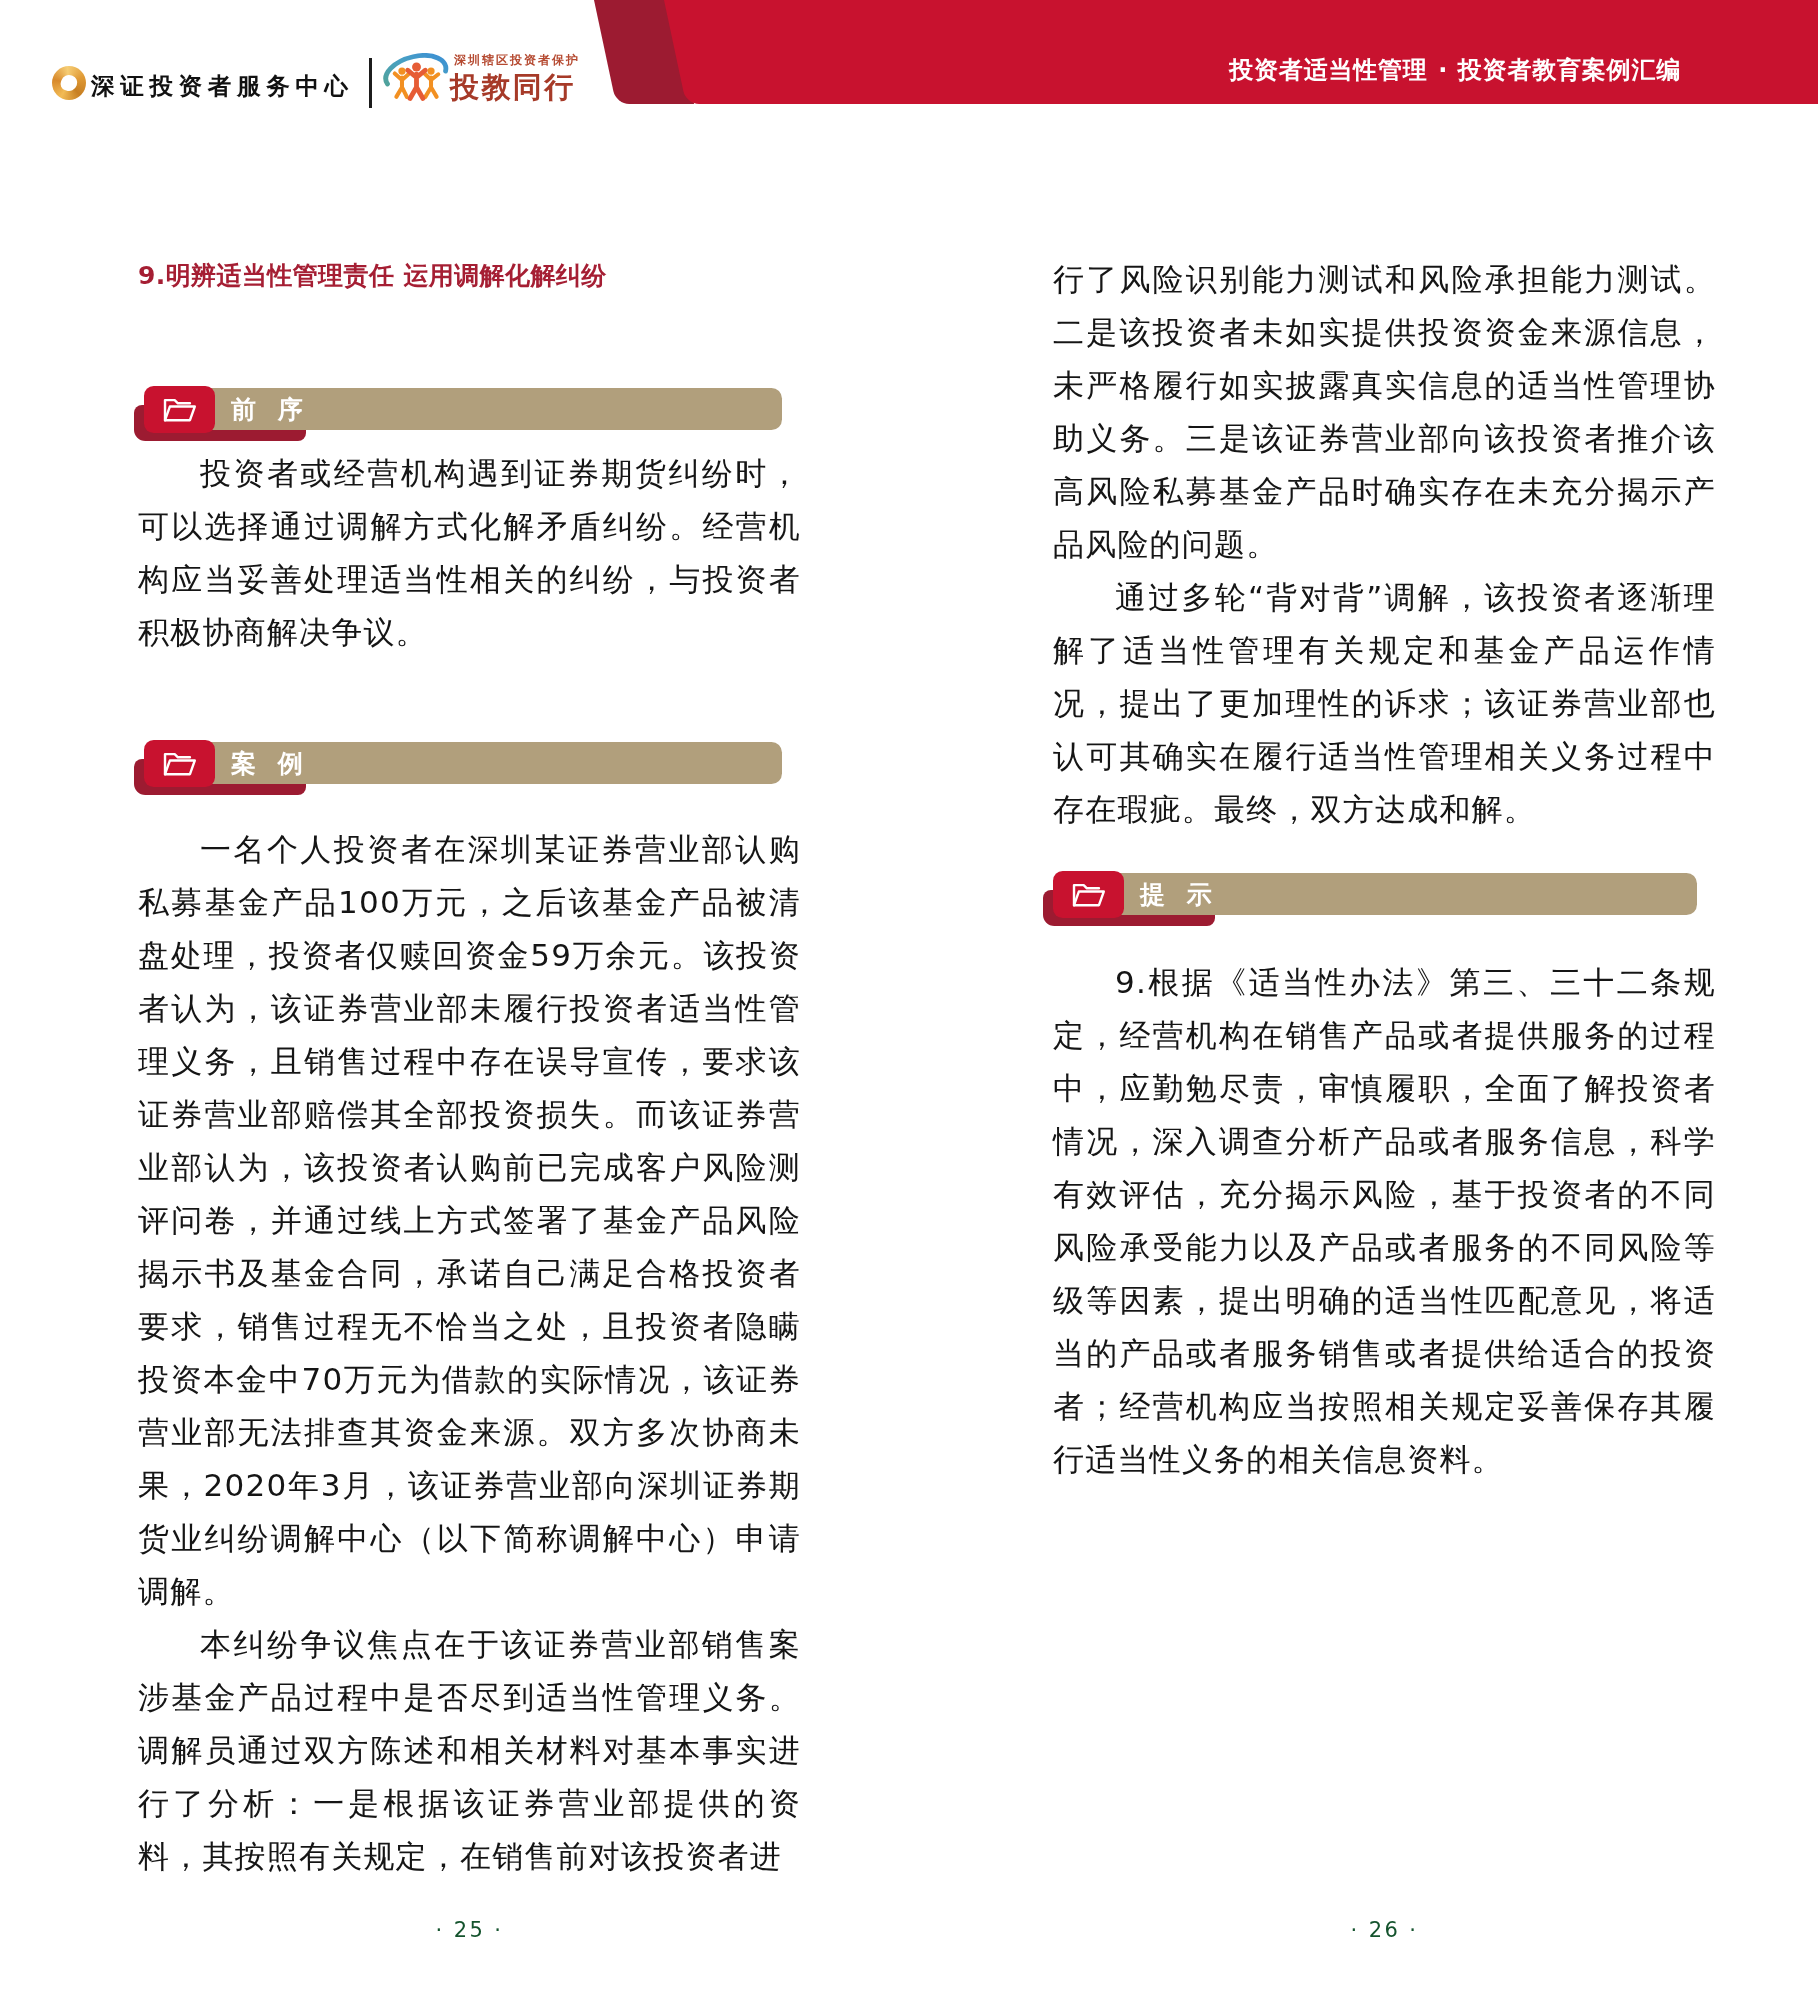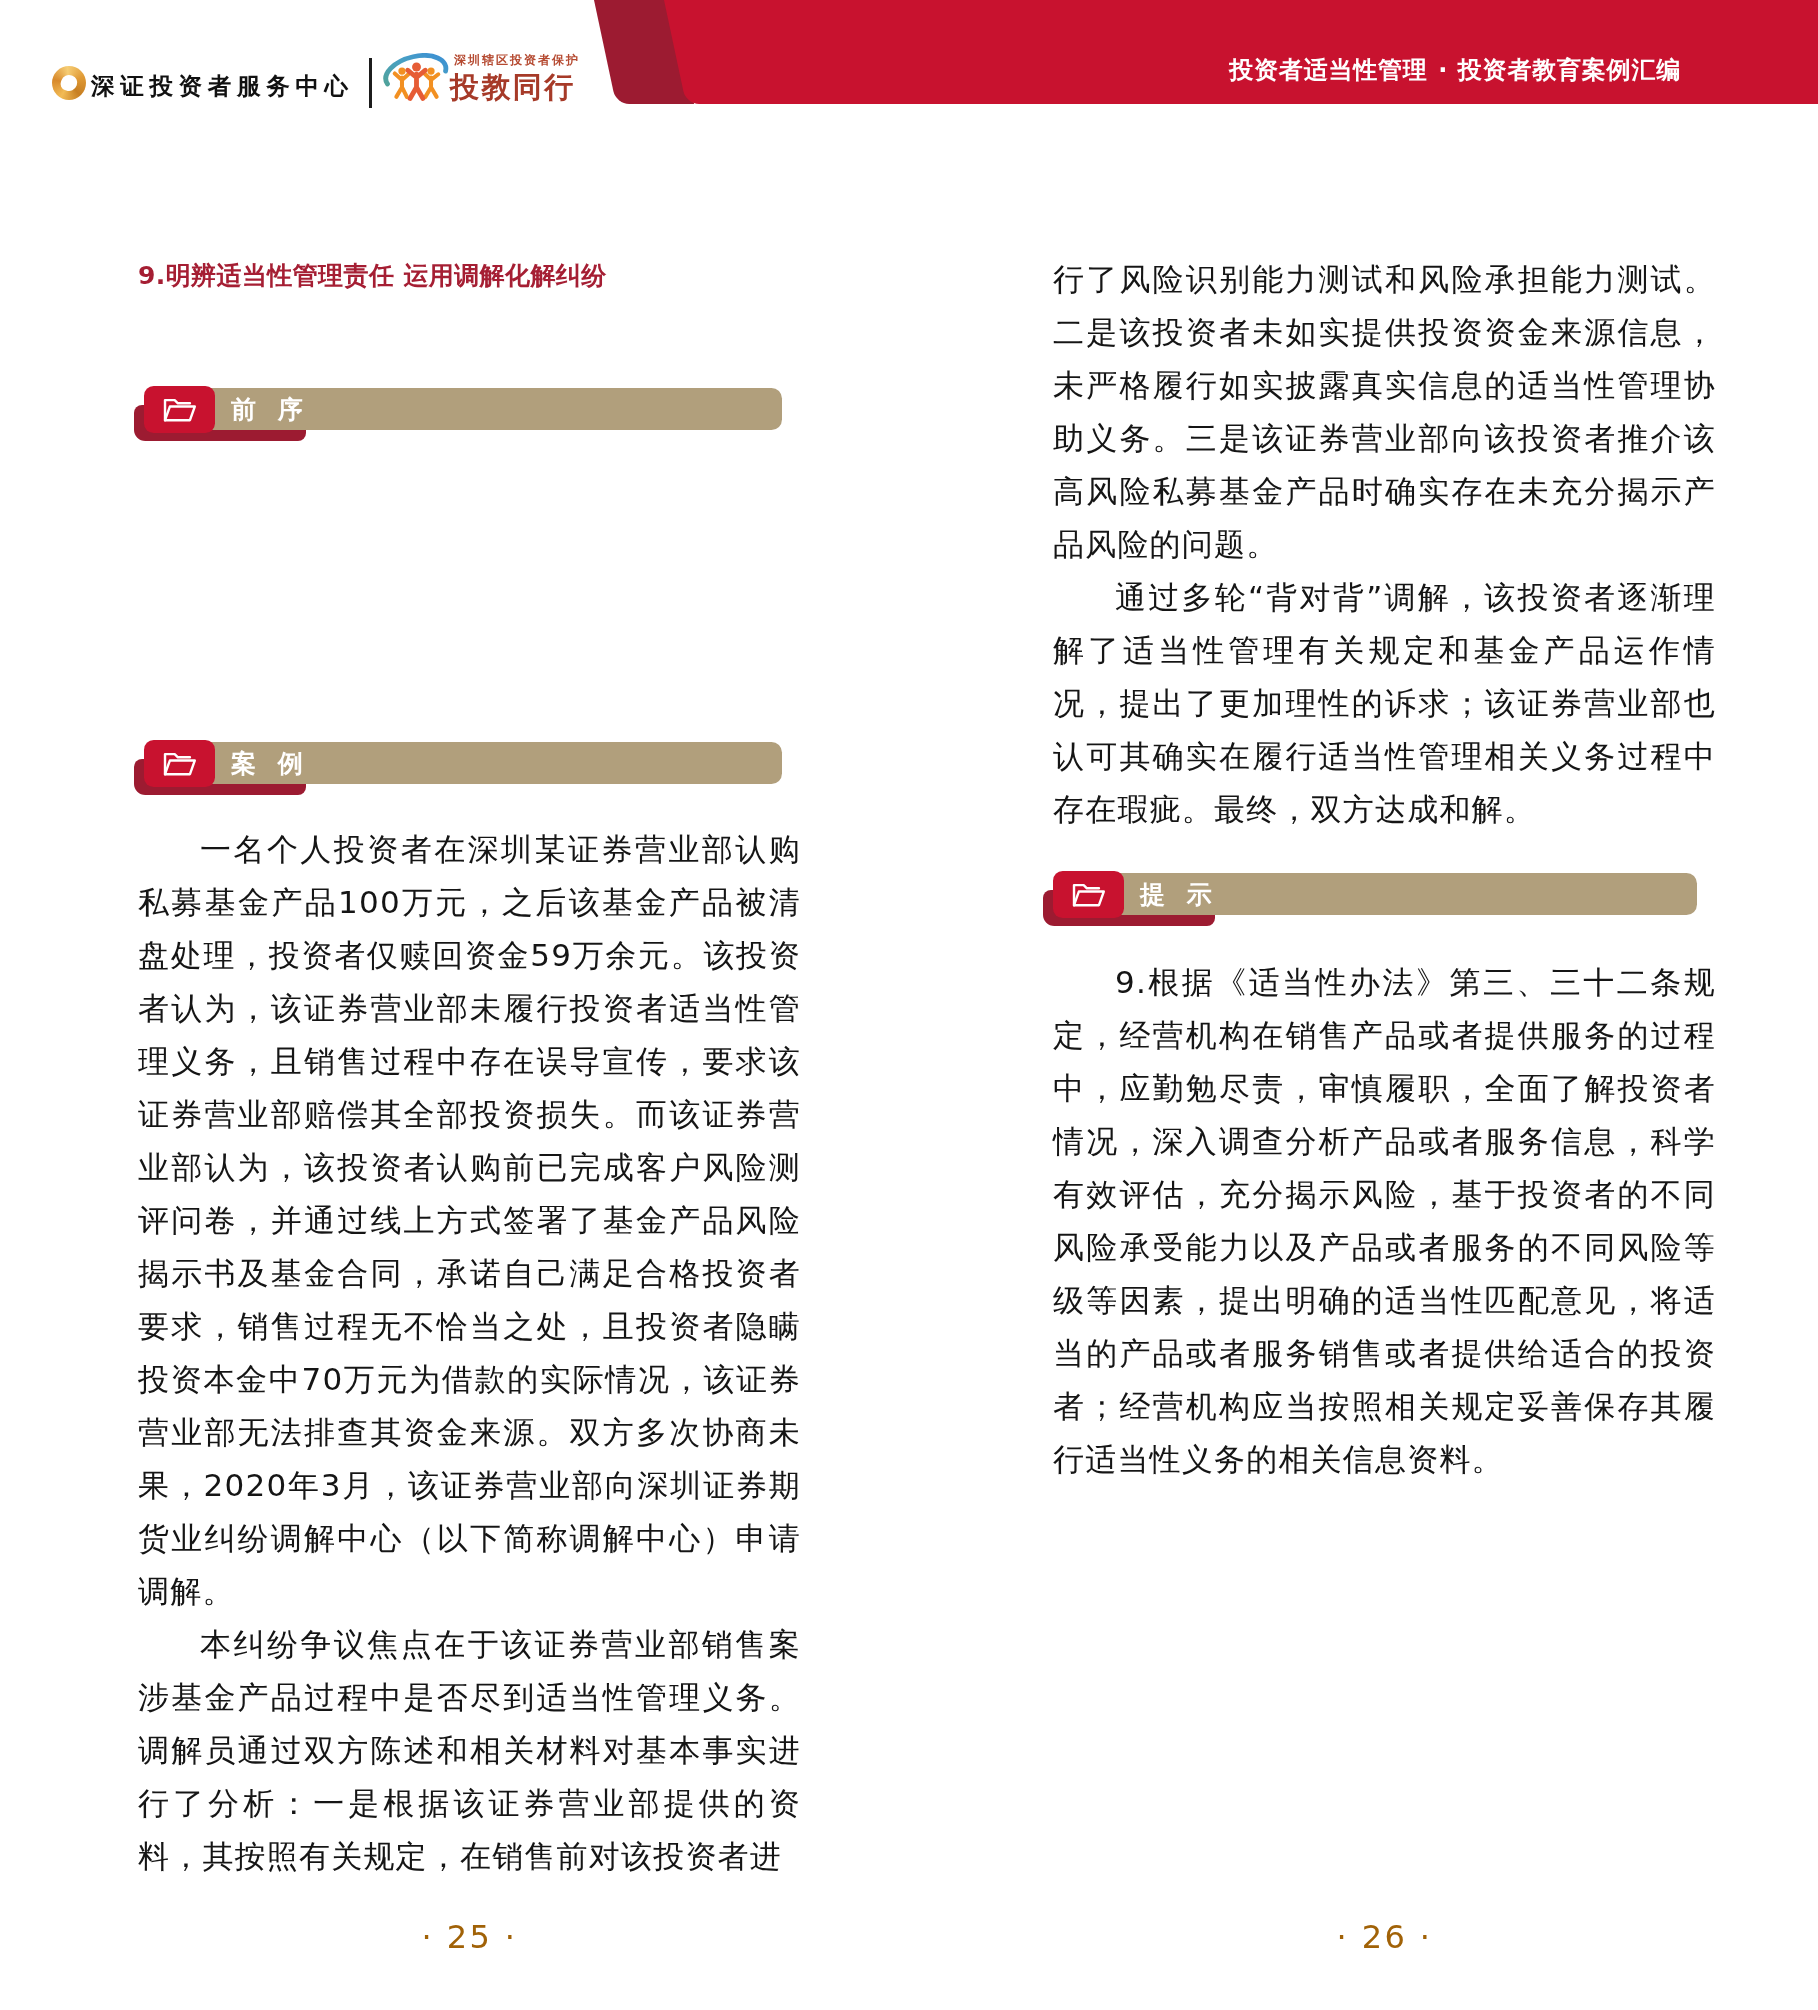--- a/index.html
+++ b/index.html
@@ -81,21 +81,21 @@
     letter-spacing:0.4px;white-space:nowrap;
   }
   .body-block{position:absolute;width:663px;}
   .body-block p{
     margin:0;font-size:31px;line-height:53px;color:var(--ink,#151515);
     text-align:justify;letter-spacing:1.2px;
   }
   .indent{text-indent:2em;}
   .pagenum{
     position:absolute;top:1918px;width:663px;text-align:center;
-    font-size:32px;color:#a16207;letter-spacing:2.4px;
+    font-size:21px;color:#14532d;letter-spacing:2.4px;
   }
 </style>
 </head>
 <body>
 
 <div id="page">
 
   <div class="logo-ring"></div>
   <div class="org-name">深证投资者服务中心</div>
   <div class="hdr-divider"></div>
@@ -141,20 +141,23 @@
     <div class="sec-bar"></div>
     <div class="sec-badge">
       <svg width="37" height="27.5" viewBox="0 0 46 34">
         <path d="M5 30 V5 h12 l4 4 h15" fill="none" stroke="#fff" stroke-width="3" stroke-linejoin="round" stroke-linecap="round"></path>
         <path d="M5 30 L11 13 h31 l-6 17 z" fill="none" stroke="#fff" stroke-width="3" stroke-linejoin="round"></path>
       </svg>
     </div>
     <div class="sec-label">前 序</div>
   </div>
 
+  <div class="body-block" style="left:138px;top:447px;">
+    <p class="indent">投资者或经营机构遇到证券期货纠纷时，可以选择通过调解方式化解矛盾纠纷。经营机构应当妥善处理适当性相关的纠纷，与投资者积极协商解决争议。</p>
+  </div>
 
   <div class="sec" style="left:144px;top:740px;width:638px;">
     <div class="sec-shadow"></div>
     <div class="sec-bar"></div>
     <div class="sec-badge">
       <svg width="37" height="27.5" viewBox="0 0 46 34">
         <path d="M5 30 V5 h12 l4 4 h15" fill="none" stroke="#fff" stroke-width="3" stroke-linejoin="round" stroke-linecap="round"></path>
         <path d="M5 30 L11 13 h31 l-6 17 z" fill="none" stroke="#fff" stroke-width="3" stroke-linejoin="round"></path>
       </svg>
     </div>

